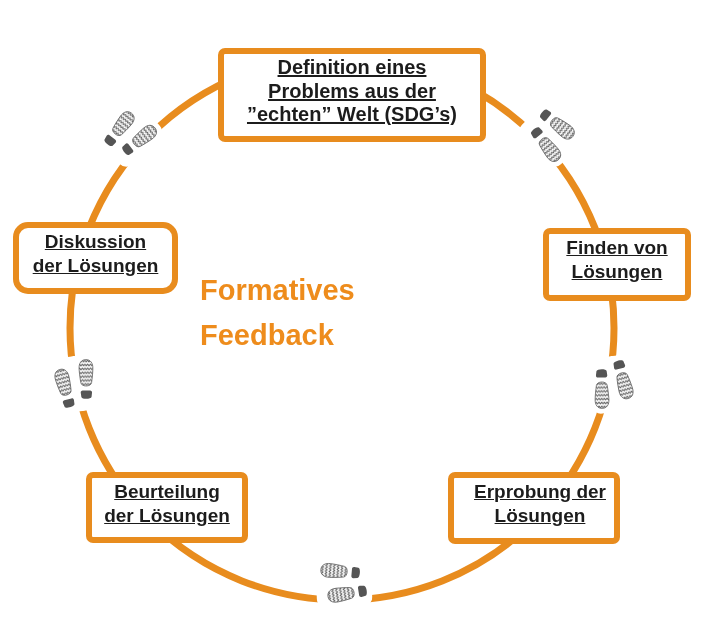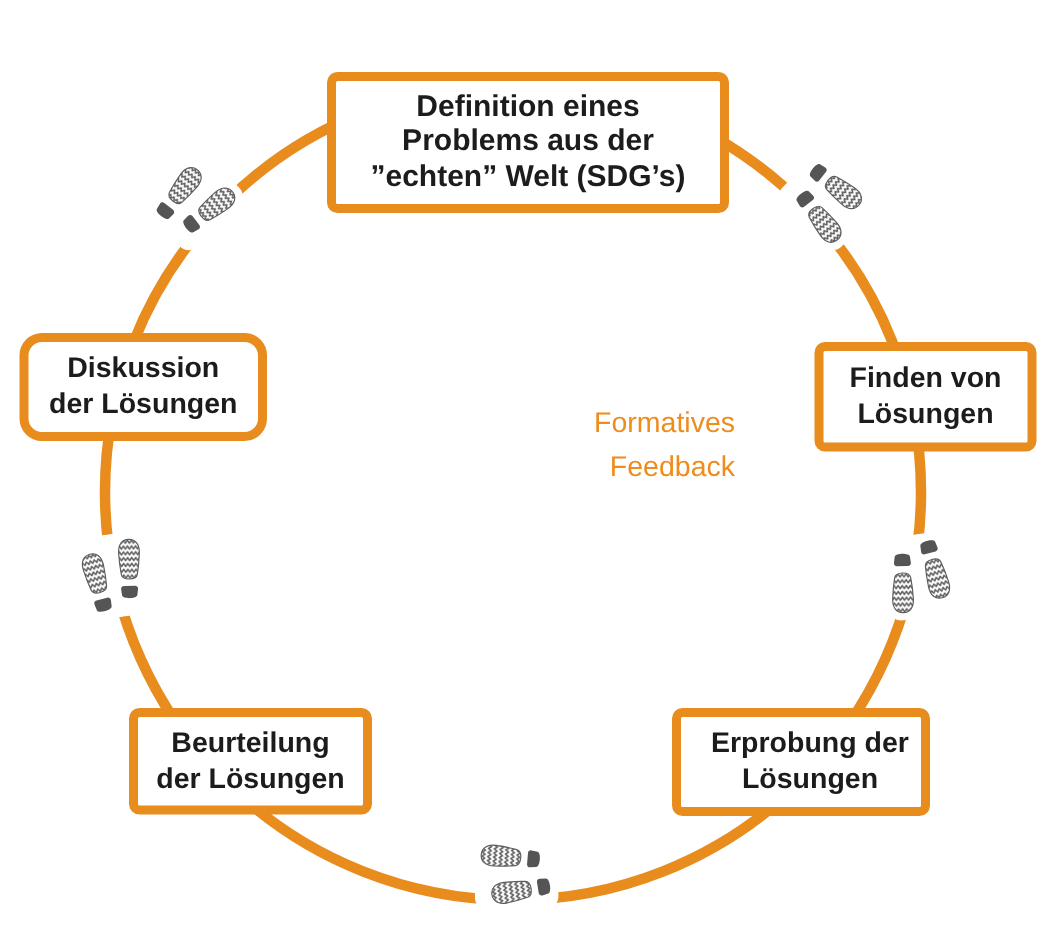--- a/index.html
+++ b/index.html
@@ -19,32 +19,32 @@
     position:absolute;z-index:1;width:48px;height:56px;
   }
   .fp-topleft{left:105px;top:106px;transform:rotate(45deg);}
   .fp-topright{left:528px;top:106px;transform:rotate(135deg);}
   .fp-right{left:589px;top:356px;transform:rotate(172deg);}
   .fp-bottom{left:320px;top:555px;transform:rotate(268deg);}
   .fp-left{left:51px;top:356px;transform:rotate(-8deg);}
   .stage-box{
     position:absolute;z-index:2;box-sizing:border-box;
     background:#fff;border:6px solid var(--accent);border-radius:7px;
-    display:flex;align-items:center;justify-content:center;
+    display:flex;justify-content:center;
     text-align:center;font-weight:700;color:var(--ink);
-    white-space:pre-line;padding:2px 4px;
+    white-space:pre-line;padding:2px 4px;text-decoration:underline;
   }
   .box-definition{left:218px;top:48px;width:268px;height:94px;font-size:20px;line-height:1.18;}
   .box-finden{left:543px;top:228px;width:148px;height:73px;font-size:19px;line-height:1.25;}
   .box-erprobung{left:448px;top:472px;width:172px;height:72px;font-size:19px;line-height:1.25;padding-left:16px;}
   .box-beurteilung{left:86px;top:472px;width:162px;height:71px;font-size:19px;line-height:1.25;}
   .box-diskussion{left:13px;top:222px;width:165px;height:72px;font-size:19px;line-height:1.25;border-radius:15px;}
   .center-title{
     position:absolute;z-index:2;left:200px;top:268px;width:290px;
-    text-align:right;font-weight:400;font-size:19px;line-height:1.55;
+    text-align:left;font-weight:700;font-size:29px;line-height:1.55;
     color:var(--title);white-space:pre-line;
   }
 </style>
 </head>
 <body>
 
 <svg width="0" height="0" style="position:absolute" aria-hidden="true">
   <defs>
     <pattern id="tread" width="7" height="5" patternUnits="userSpaceOnUse">
       <path d="M0 3.8 L1.8 1.2 L3.5 3.8 L5.3 1.2 L7 3.8" fill="none" stroke="#5d5d5d" stroke-width="1.3" stroke-linecap="round" stroke-linejoin="round"></path>

